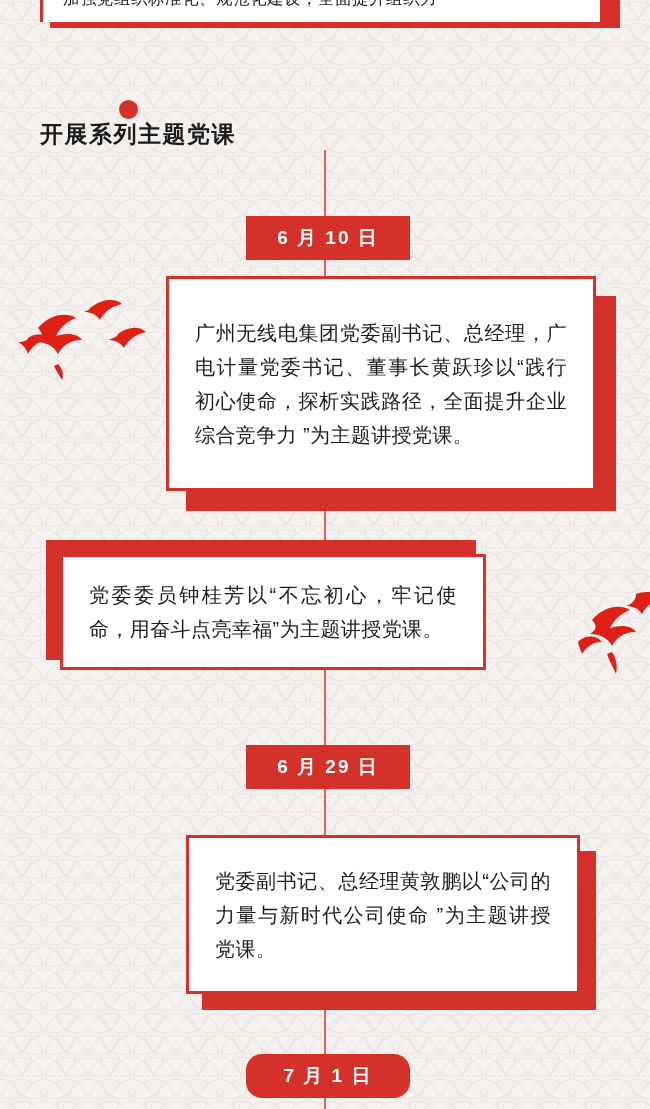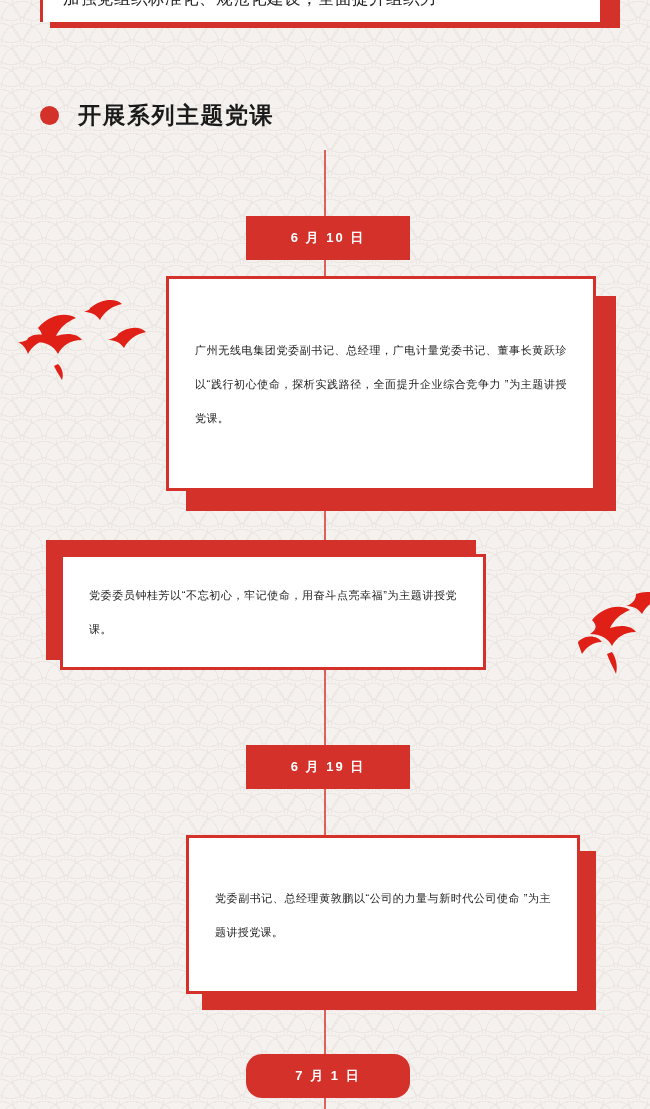--- a/index.html
+++ b/index.html
@@ -77,41 +77,42 @@
     white-space: nowrap;
   }
 
   
   .section-head {
     position: absolute;
     left: 40px;
     top: 100px;
     display: flex;
     align-items: center;
+    flex-direction: column;
   }
   .section-dot {
     width: 19px;
     height: 19px;
     border-radius: 50%;
     background: #d4312a;
     margin-right: 19px;
   }
   .section-title {
     font-size: 23px;
     font-weight: bold;
     color: #1a1a1a;
     letter-spacing: 1.5px;
   }
 
   
   .date-pill {
     position: absolute;
     background: #d4312a;
     color: #fff;
-    font-size: 13px;
+    font-size: 19px;
     font-weight: bold;
     letter-spacing: 2px;
     display: flex;
     align-items: center;
     justify-content: center;
     width: 164px;
     height: 44px;
   }
 
   
@@ -122,21 +123,21 @@
   }
   .card {
     position: absolute;
     background: #ffffff;
     border: 3px solid #d4312a;
     box-sizing: border-box;
     display: flex;
     align-items: center;
   }
   .card-text {
-    font-size: 11px;
+    font-size: 20px;
     line-height: 34px;
     color: #1c1c1c;
     padding: 0 26px;
     letter-spacing: .4px;
     text-align: justify;
   }
 
   
   .bird-group { position: absolute; }
 </style>
@@ -186,21 +187,21 @@
   </div>
 </div>
 
 <div class="card-wrap" style="left:46px; top:540px; width:440px; height:130px;">
   <div class="card-shadow" style="left:0px; top:0px; width:430px; height:120px;"></div>
   <div class="card" style="left:14px; top:14px; width:426px; height:116px;">
     <div class="card-text">党委委员钟桂芳以“不忘初心，牢记使命，用奋斗点亮幸福”为主题讲授党课。</div>
   </div>
 </div>
 
-<div class="date-pill" style="left:246px; top:745px;">6 月 19 日</div>
+<div class="date-pill" style="left:246px; top:745px;">6 月 29 日</div>
 
 <div class="card-wrap" style="left:186px; top:812px; width:410px; height:175px;margin-top:23px;">
   <div class="card-shadow" style="left:16px; top:16px; width:394px; height:159px;"></div>
   <div class="card" style="left:0; top:0; width:394px; height:159px;">
     <div class="card-text">党委副书记、总经理黄敦鹏以“公司的力量与新时代公司使命 ”为主题讲授党课。</div>
   </div>
 </div>
 
 <div class="date-pill" style="left:246px; top:1054px;border-radius:16px;">7 月 1 日</div>
 

